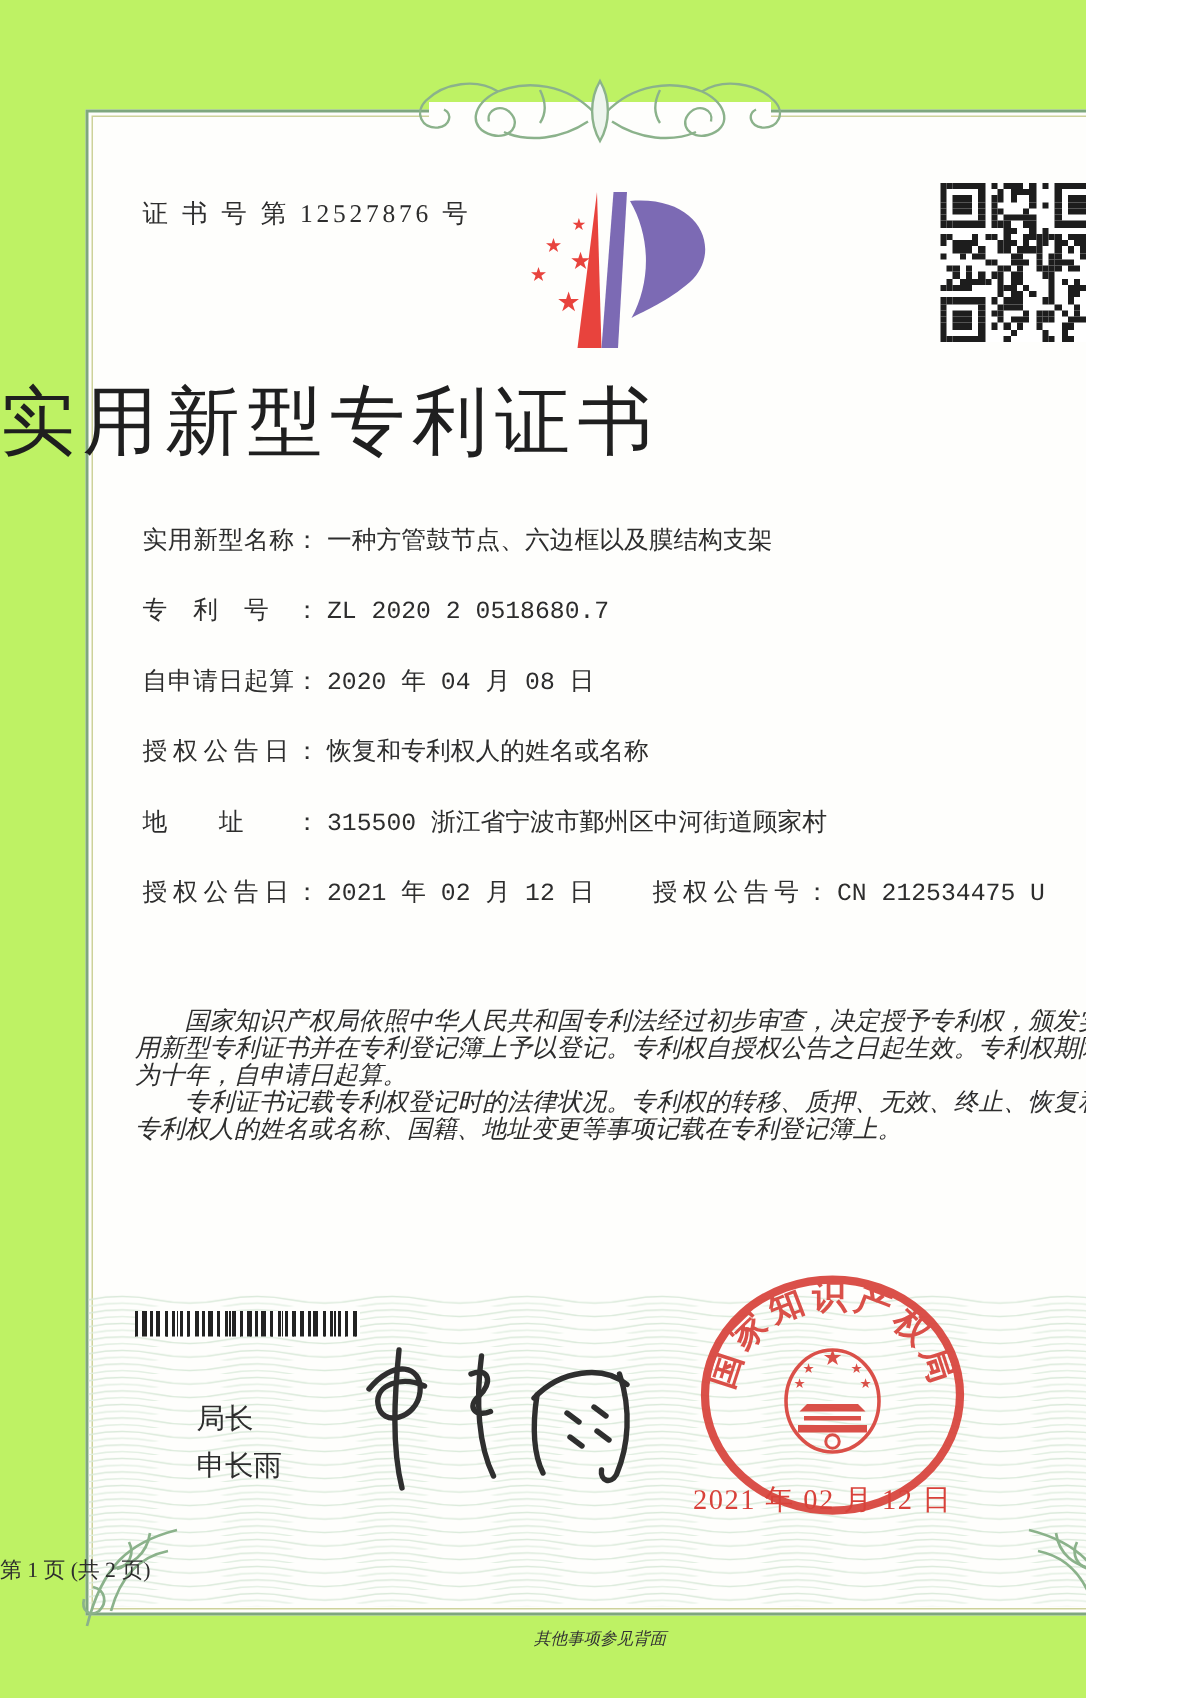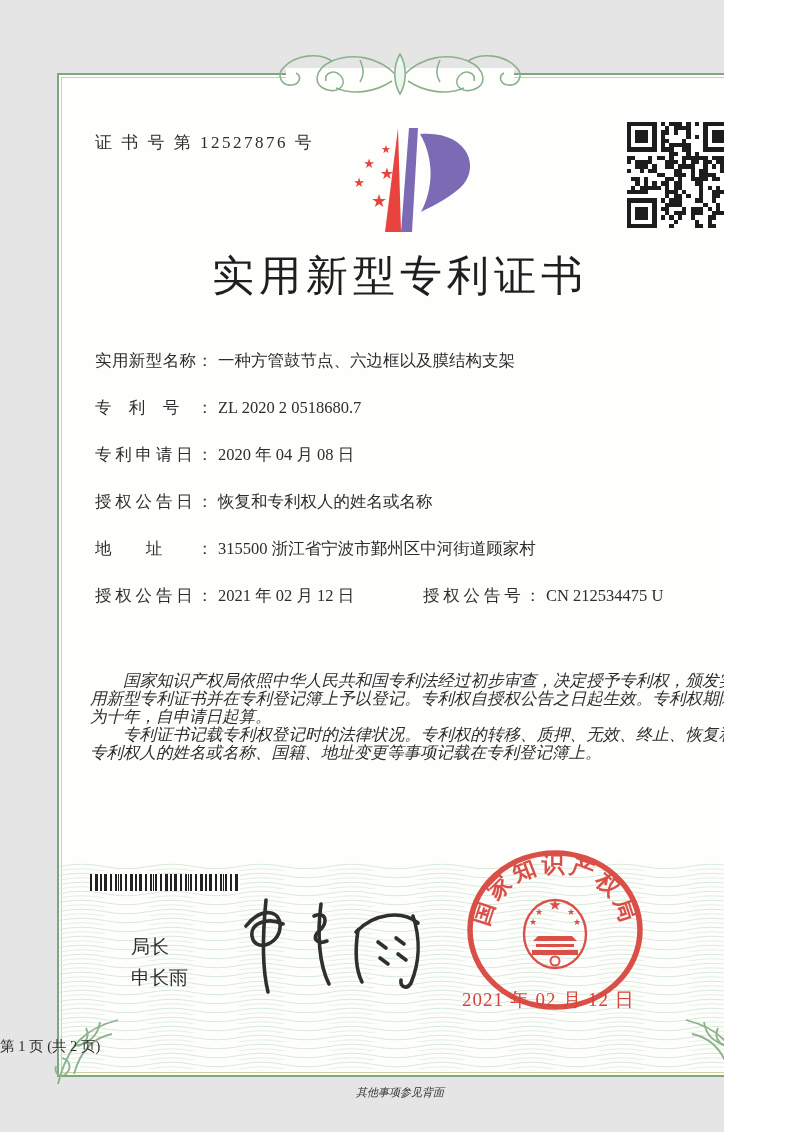--- a/index.html
+++ b/index.html
@@ -1,38 +1,38 @@
 <!DOCTYPE html>
 <html><head>
 <meta charset="utf-8">
 <style>
   html,body{margin:0;padding:0;}
   .page{
     position:relative;width:724px;height:1132px;overflow:hidden;
-    background:#e5e5e5;
+    background:#bef264;
     font-family:"Liberation Serif","DejaVu Serif",serif;
     color:#2d2d2d;
   }
   
   .frame{position:absolute;left:57px;top:73px;width:702px;height:1000px;border:2px solid #7fa77f;background:#fefefc;}
   .frame::before{content:"";position:absolute;inset:2px;border:1px solid #cdd29a;pointer-events:none;}
   .abs{position:absolute;}
   
   .certno{left:95px;top:131px;font-size:17px;letter-spacing:2.5px;}
   .logo{left:338px;top:126px;}
   .qr{left:627px;top:122px;width:106px;height:106px;display:grid;grid-template-columns:repeat(25,1fr);grid-template-rows:repeat(25,1fr);background:#fff;}
   .qr i{display:block;}
   .qr i.d{background:#1d1d1d;}
-  .title{left:0;top:248px;width:800px;text-align:center;font-size:42px;letter-spacing:5px;color:#1f1f1f;font-weight:500;}
+  .title{left:0;top:248px;width:800px;text-align:left;font-size:50px;letter-spacing:5px;color:#1f1f1f;font-weight:500;}
   
   .fields{left:95px;top:350px;width:640px;display:grid;row-gap:25px;font-size:16.5px;}
-  .frow{height:22px;line-height:22px;position:relative;white-space:nowrap;}
+  .frow{height:22px;line-height:22px;position:relative;white-space:nowrap;font-family:Liberation Mono, monospace;}
   .flabel{display:inline-block;width:118px;text-align-last:justify;vertical-align:top;}
   .fvalue{margin-left:5px;}
-  .grant2{position:absolute;left:328px;top:0;}
+  .grant2{position:absolute;left:340px;top:0;}
   
   .body{left:90px;top:672px;width:645px;font-size:16.5px;line-height:18px;font-style:italic;text-align:justify;}
   .body p{margin:0;text-indent:2em;}
   
   .barcode{left:90px;top:874px;width:150px;height:17px;
     background:
       repeating-linear-gradient(90deg,#222 0 2px,transparent 2px 5px),
       repeating-linear-gradient(90deg,#222 0 1px,transparent 1px 7px);
     background-color:#fff;}
   .signer{left:103px;top:931px;font-size:19px;line-height:31px;margin-left:28px;}
@@ -713,21 +713,21 @@
   <div class="abs title">实用新型专利证书</div>
 
   <div class="abs fields">
     <div class="frow">
       <span class="flabel">实用新型名称：</span><span class="fvalue">一种方管鼓节点、六边框以及膜结构支架</span>
     </div>
     <div class="frow">
       <span class="flabel">专利号：</span><span class="fvalue">ZL 2020 2 0518680.7</span>
     </div>
     <div class="frow">
-      <span class="flabel">专利申请日：</span><span class="fvalue">2020 年 04 月 08 日</span>
+      <span class="flabel">自申请日起算：</span><span class="fvalue">2020 年 04 月 08 日</span>
     </div>
     <div class="frow">
       <span class="flabel">授权公告日：</span><span class="fvalue">恢复和专利权人的姓名或名称</span>
     </div>
     <div class="frow">
       <span class="flabel">地址：</span><span class="fvalue">315500 浙江省宁波市鄞州区中河街道顾家村</span>
     </div>
     <div class="frow">
       <span class="flabel">授权公告日：</span><span class="fvalue">2021 年 02 月 12 日</span>
       <span class="grant2">

